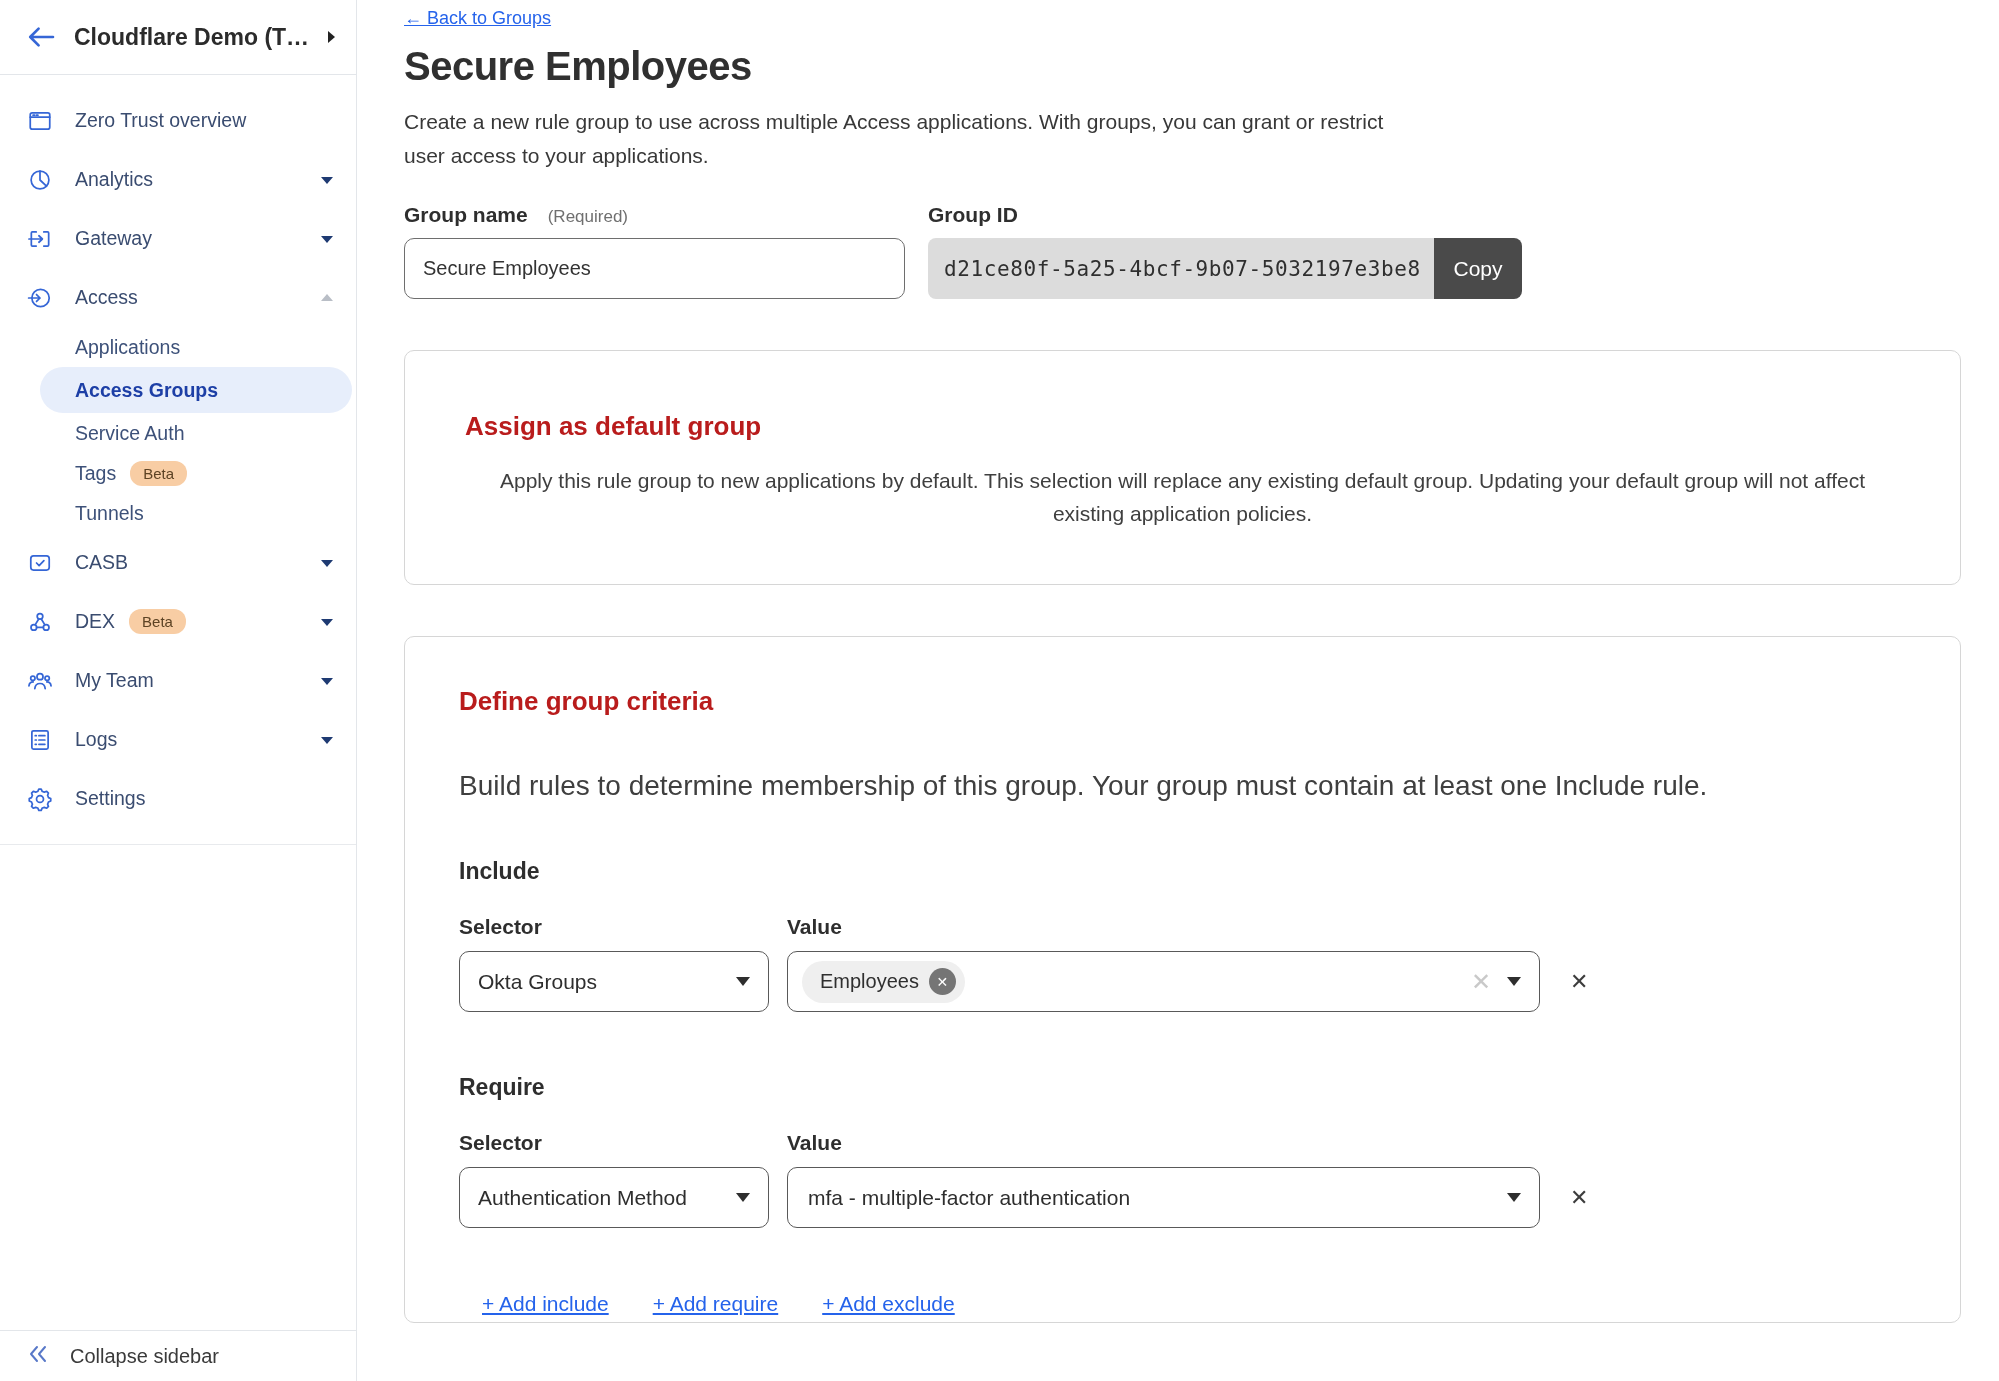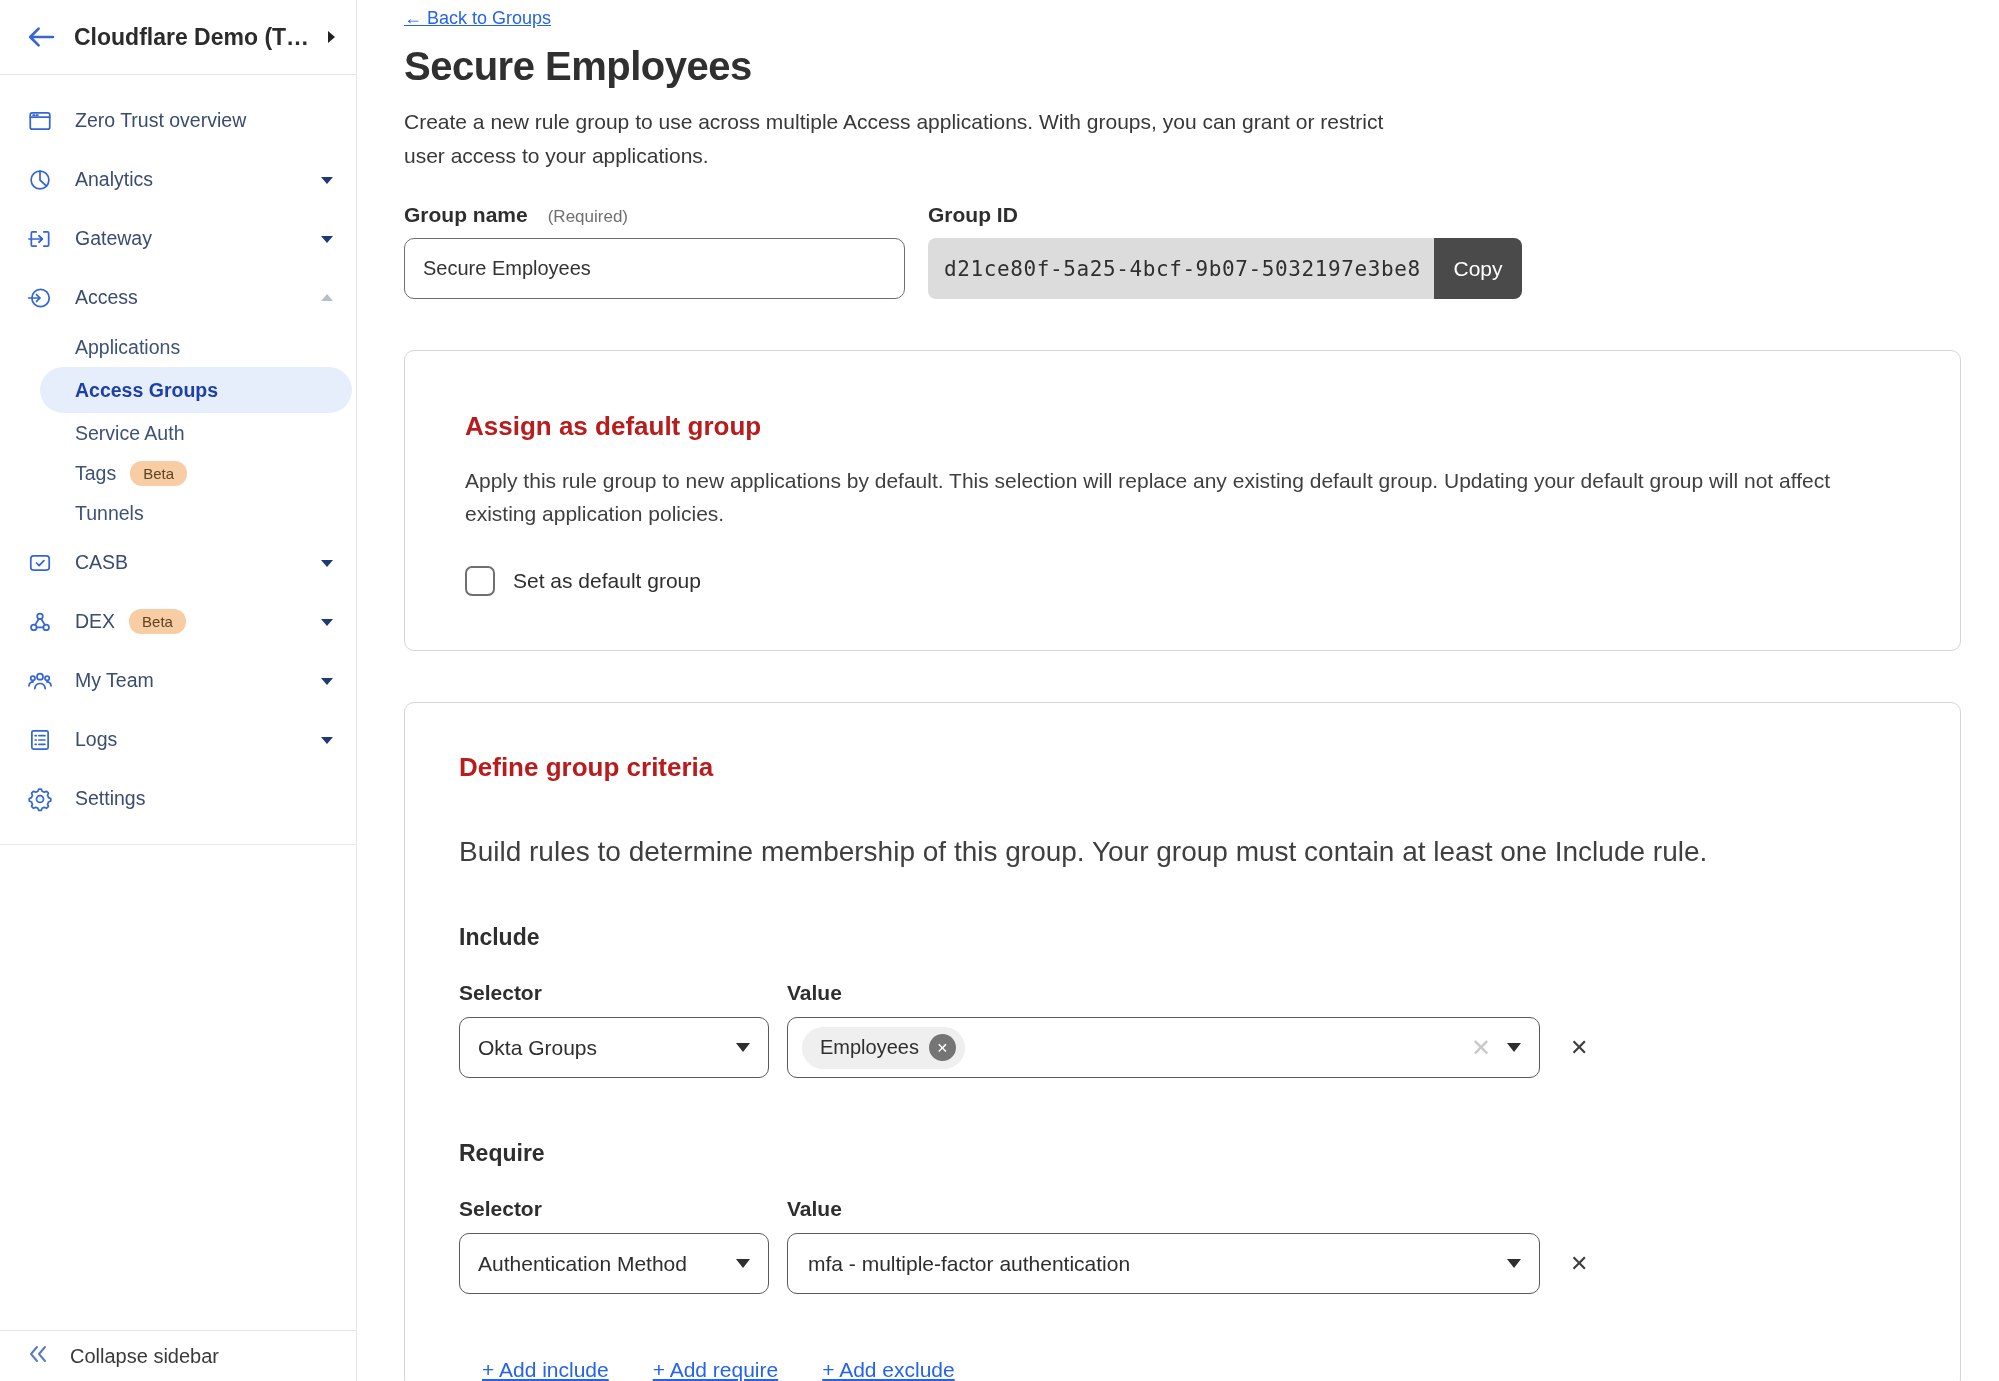--- a/index.html
+++ b/index.html
@@ -54,21 +54,21 @@
   .gid-box { width:506px; background:#dcdcdc; border-radius:8px 0 0 8px; display:flex;
     align-items:center; padding:0 16px; font-family:"DejaVu Sans Mono","Liberation Mono",monospace;
     font-size:21px; letter-spacing:0.6px; color:#2f2f2f; white-space:nowrap; overflow:hidden; }
   .copy-btn { width:88px; background:#4a4a4a; color:#fff; border:none;
     border-radius:0 8px 8px 0; font-size:21px; cursor:pointer;
     font-family:"Liberation Sans","DejaVu Sans",sans-serif; }
 
   .card { border:1.5px solid #d6d6d6; border-radius:10px; background:#fff; }
   .card-default { margin-top:51px; padding:60px 60px 54px 60px; }
   .card-h { font-size:26px; font-weight:bold; color:#b91c1c; }
-  .card-p { margin-top:22px; font-size:21px; line-height:33px; color:#3f3f3f; max-width:1445px; }
+  .card-p { margin-top:22px; font-size:21px; line-height:33px; color:#3f3f3f; max-width:1445px;text-align:center; }
   .cb-row { margin-top:36px; display:flex; align-items:center; cursor:pointer; }
   .checkbox { width:30px; height:30px; border:2px solid #6f6f6f; border-radius:7px; background:#fff; flex:none; }
   .cb-label { margin-left:18px; font-size:21px; color:#2e2e2e; }
 
   .card-criteria { margin-top:51px; height:687px; padding:49px 60px 0 54px; overflow:hidden; }
   .crit-p { margin-top:52px; font-size:28px; line-height:33px; color:#3f3f3f; }
   .sec-h { font-size:23px; font-weight:bold; color:#2e2e2e; }
   .sec-include { margin-top:56px; }
   .sec-require { margin-top:62px; }
   .labels-row { margin-top:30px; display:flex; }
@@ -298,24 +298,20 @@
           <div class="gid-box">d21ce80f-5a25-4bcf-9b07-5032197e3be8</div>
           <button class="copy-btn">Copy</button>
         </div>
       </div>
     </div>
 
     
     <section class="card card-default">
       <div class="card-h">Assign as default group</div>
       <p class="card-p">Apply this rule group to new applications by default. This selection will replace any existing default group. Updating your default group will not affect existing application policies.</p>
-      <div class="cb-row">
-        <span class="checkbox"></span>
-        <span class="cb-label">Set as default group</span>
-      </div>
     </section>
 
     
     <section class="card card-criteria">
       <div class="card-h">Define group criteria</div>
       <p class="crit-p">Build rules to determine membership of this group. Your group must contain at least one Include rule.</p>
 
       <div class="sec-h sec-include">Include</div>
       <div class="labels-row">
         <div class="field-label lab-selector">Selector</div>

